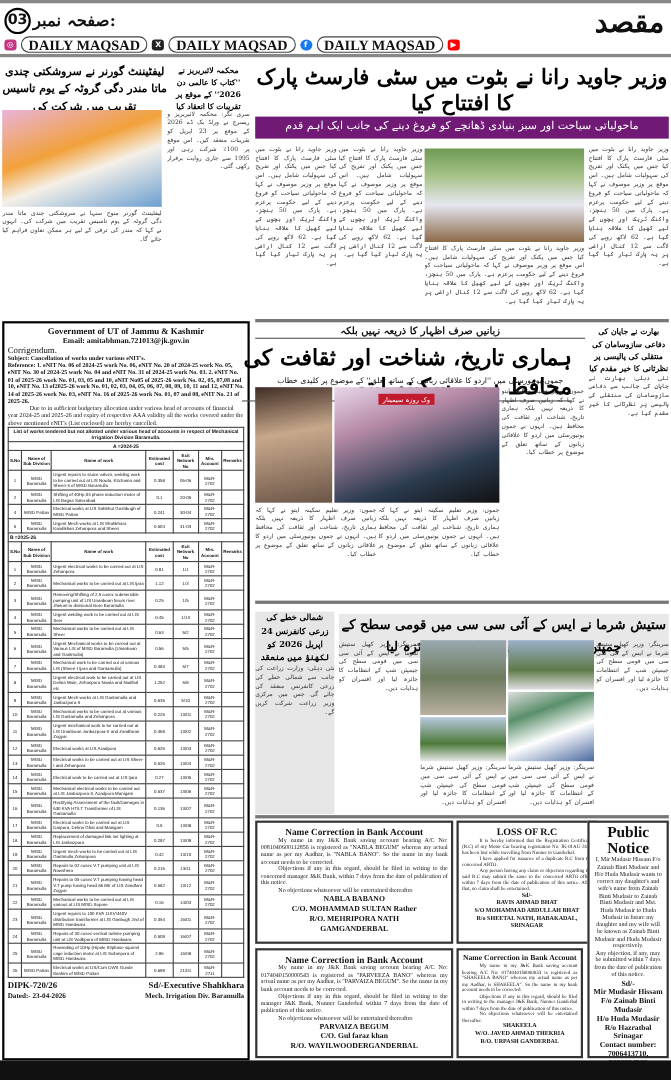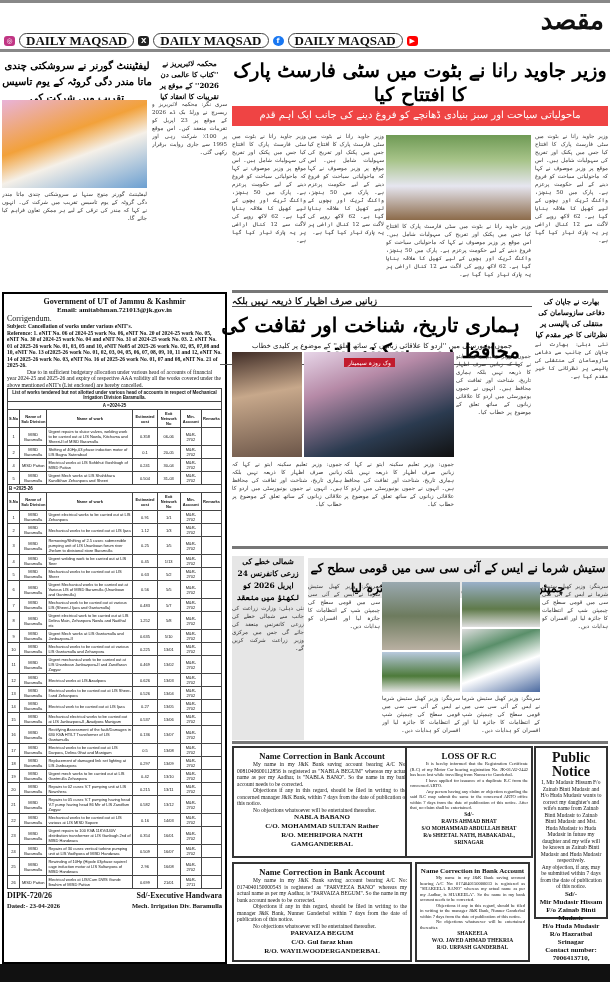--- a/index.html
+++ b/index.html
@@ -1,34 +1,34 @@
 <!DOCTYPE html>
 <html><head>
 <meta charset="utf-8">
 <style>
 *{box-sizing:border-box;margin:0;padding:0}
 body{width:610px;height:982px;background:#fff;font-family:"DejaVu Serif",serif;color:#111;position:relative;overflow:hidden}
 .abs{position:absolute}
-.rtl{direction:rtl;text-align:left}
+.rtl{direction:rtl;text-align:center}
 
 #mast{left:0;top:0;width:610px;height:32px;border-top:3px solid #888}
 .page-no{left:4px;top:4px;font-size:15px;font-weight:bold;display:flex;align-items:center;gap:2px}
 .page-no .num{display:inline-block;width:24px;height:24px;border:2px solid #000;border-radius:50%;text-align:center;line-height:20px;font-size:13px;font-family:"DejaVu Sans",sans-serif}
 .date-box{left:255px;top:4px;width:100px;text-align:center}
 .date-box .lbl{font-size:11px;border-bottom:1px solid #555;padding-bottom:1px}
 .date-box .d{font-size:8px;font-family:"DejaVu Sans",sans-serif;font-weight:bold}
 .logo{right:6px;top:2px;font-size:26px;font-weight:bold;letter-spacing:-1px}
 #social{left:0;top:32px;width:610px;height:20px;border-bottom:3px solid #888;display:flex;align-items:center;gap:4px;padding:0 4px}
 .soc-ic{width:11px;height:10px;border-radius:3px;display:inline-block;color:#fff;font-size:7px;text-align:center;line-height:10px;font-family:"DejaVu Sans",sans-serif;font-weight:bold}
 .soc-pill{border:1px solid #444;border-radius:8px;padding:0 6px;font-size:13px;font-weight:bold;height:15px;line-height:14px;font-family:"Liberation Serif",serif;white-space:nowrap}
 
 .txt{font-size:5.5px;line-height:8px;color:#333;overflow:hidden;direction:rtl;text-align:justify;word-spacing:1px}
 .headline{font-weight:bold;color:#000}
 .photo{background:linear-gradient(135deg,#6a8d5b,#c8b48a 45%,#9a5a3b 70%,#4c6a8c)}
-.blackbar{background:#ef4444;color:#fff;text-align:center;font-size:10px;line-height:18px}
+.blackbar{background:#701a75;color:#fff;text-align:center;font-size:10px;line-height:18px}
 .graybar{background:#777;height:3px}
 
 #tender{left:2px;top:292px;width:225px;height:672px;border:2px solid #000;padding:3px;font-family:"Liberation Serif",serif}
 #tender .gov{text-align:center;font-weight:bold;font-size:8px}
 #tender .office{text-align:center;font-weight:bold;font-size:13px;line-height:14px}
 #tender .email{text-align:center;font-weight:bold;font-size:7px}
 #tender .corr{text-align:left;font-weight:normal;font-size:8px}
 #tender .small{font-size:5.5px;line-height:6.5px;font-weight:bold}
 #tender .para{font-size:5.5px;line-height:6.5px;text-indent:20px}
 table.works{width:100%;border-collapse:collapse;font-family:"Liberation Sans",sans-serif;font-size:4px;line-height:5px}
@@ -43,20 +43,24 @@
 .ad .s{text-align:center;font-weight:bold;font-size:7px;line-height:9px}
 #pub .t{font-size:14px;line-height:14px}
 #pub .b{font-size:5.5px;line-height:6.5px;text-align:center;text-indent:0}
 #pub .s{font-size:7px;line-height:8px}
 .bottombar{left:0;top:964px;width:610px;height:18px;background:#111}
 </style>
 </head>
 <body>
 
 <div id="mast" class="abs">
+  <div class="abs page-no">
+    <span class="num">03</span>
+    <span>صفحہ نمبر:</span>
+  </div>
   <div class="abs logo">مقصد</div>
 </div>
 
 <div id="social" class="abs">
   <span class="soc-ic" style="background:#c13584">◎</span>
   <span class="soc-pill">DAILY MAQSAD</span>
   <span class="soc-ic" style="background:#222">X</span>
   <span class="soc-pill">DAILY MAQSAD</span>
   <span class="soc-ic" style="background:#1877f2;border-radius:50%">f</span>
   <span class="soc-pill">DAILY MAQSAD</span>
@@ -386,21 +390,21 @@
           <td class="w">Electrical works at LIS/Cum DWS Gunde Ibrahim of MISD Pattan</td>
           <td>0.699</td>
           <td>21/01</td>
           <td>M&amp;R-2711</td>
           <td></td>
         </tr>
       </tbody>
   </table>
   <div class="tfoot">
     <span>DIPK-720/26</span>
-    <span>Sd/-Executive Handwara</span>
+    <span>Sd/-Executive Shahkhara</span>
   </div>
   <div class="tfoot" style="font-size:6.5px">
     <span>Dated:- 23-04-2026</span>
     <span>Mech. Irrigation Div. Baramulla</span>
   </div>
 </div>
 
 <div class="abs graybar" style="left:232px;top:290px;width:376px"></div>
 <div class="abs rtl" style="left:232px;top:296px;width:300px;font-size:9px;font-weight:bold;border-bottom:1px solid #555">زبانیں صرف اظہار کا ذریعہ نہیں بلکہ</div>
 <div class="abs rtl headline" style="left:220px;top:312px;width:300px;font-size:20px;line-height:26px;text-align:right;border-bottom:1px solid #555">ہماری تاریخ، شناخت اور ثقافت کی محافظ ہیں۔سکینہ ایتو</div>
@@ -433,21 +437,21 @@
 <div class="abs ad" style="left:232px;top:746px;width:180px;height:112px">
   <div class="t">Name Correction in Bank Account</div>
   <div class="b">My name in my J&amp;K Bank saving account bearing A/C No: 0081040600112856 is registered as "NABLA BEGUM" whereas my actual name as per my Aadhar, is "NABLA BANO". So the name in my bank account needs to be corrected.</div>
   <div class="b">Objections if any in this regard, should be filed in writing to the concerned manager J&amp;K Bank, within 7 days from the date of publication of this notice.</div>
   <div class="b">No objections whatsoever will be entertained thereafter.</div>
   <div class="s">NABLA BABANO</div>
   <div class="s">C/O. MOHAMMAD SULTAN Rather</div>
   <div class="s">R/O. MEHRIPORA NATH</div>
   <div class="s">GAMGANDERBAL</div>
 </div>
-<div class="abs ad" style="left:405px;top:746px;width:128px;height:112px">
+<div class="abs ad" style="left:415px;top:746px;width:128px;height:112px">
   <div class="t" style="font-size:9px">LOSS OF R.C</div>
   <div class="b" style="font-size:4.5px;line-height:5.5px">It is hereby informed that the Registration Certificate (R.C) of my Motor Car bearing registration No. JK-01AU-2442 has been lost while travelling from Nunner to Ganderbal.</div>
   <div class="b" style="font-size:4.5px;line-height:5.5px">I have applied for issuance of a duplicate R.C from the concerned ARTO.</div>
   <div class="b" style="font-size:4.5px;line-height:5.5px">Any person having any claim or objection regarding the said R.C may submit the same to the concerned ARTO office within 7 days from the date of publication of this notice. After that, no claim shall be entertained.</div>
   <div class="s" style="font-size:5.5px;line-height:7px">Sd/-</div>
   <div class="s" style="font-size:5.5px;line-height:7px">RAVIS AHMAD BHAT</div>
   <div class="s" style="font-size:5.5px;line-height:7px">S/O MOHAMMAD ABDULLAH BHAT</div>
   <div class="s" style="font-size:5.5px;line-height:7px">R/o SHEETAL NATH, HABAKADAL,</div>
   <div class="s" style="font-size:5.5px;line-height:7px">SRINAGAR</div>
 </div>
@@ -462,21 +466,21 @@
 </div>
 <div class="abs ad" style="left:415px;top:862px;width:115px;height:100px">
   <div class="t" style="font-size:7px">Name Correction in Bank Account</div>
   <div class="b" style="font-size:4.5px;line-height:5.5px">My name in my J&amp;K Bank saving account bearing A/C No: 0174040150000033 is registered as "SHAKEELA BANO" whereas my actual name as per my Aadhar, is SHAKEELA". So the name in my bank account needs to be corrected.</div>
   <div class="b" style="font-size:4.5px;line-height:5.5px">Objections if any in this regard, should be filed in writing to the manager J&amp;K Bank, Nunner Ganderbal within 7 days from the date of publication of this notice.</div>
   <div class="b" style="font-size:4.5px;line-height:5.5px">No objections whatsoever will be entertained thereafter.</div>
   <div class="s" style="font-size:5.5px;line-height:7px">SHAKEELA</div>
   <div class="s" style="font-size:5.5px;line-height:7px">W/O. JAVED AHMAD THEKRIA</div>
   <div class="s" style="font-size:5.5px;line-height:7px">R/O. URPASH GANDERBAL</div>
 </div>
-<div id="pub" class="abs ad" style="left:534px;top:746px;width:74px;height:173px">
+<div id="pub" class="abs ad" style="left:534px;top:746px;width:74px;height:216px">
   <div class="t">Public Notice</div>
   <div class="b">I, Mir Madasir Hissam F/o Zainab Binti Mudasir and H/o Huda Mudasir wants to correct my daughter's and wife's name from Zainab Binti Mudasir to Zainab Binti Mudasir and Mst. Huda Mudasir to Huda Mudasir in future my daughter and my wife will be known as Zainab Binti Mudasir and Huda Mudasir respectively.</div>
   <div class="b">Any objection, if any, may be submitted within 7 days from the date of publication of this notice.</div>
   <div class="s">Sd/-</div>
   <div class="s">Mir Mudasir Hissam</div>
   <div class="s">F/o Zainab Binti Mudasir</div>
   <div class="s">H/o Huda Mudasir</div>
   <div class="s">R/o Hazratbal Srinagar</div>
   <div class="s">Contact number:</div>
   <div class="s">7006413710,</div>

